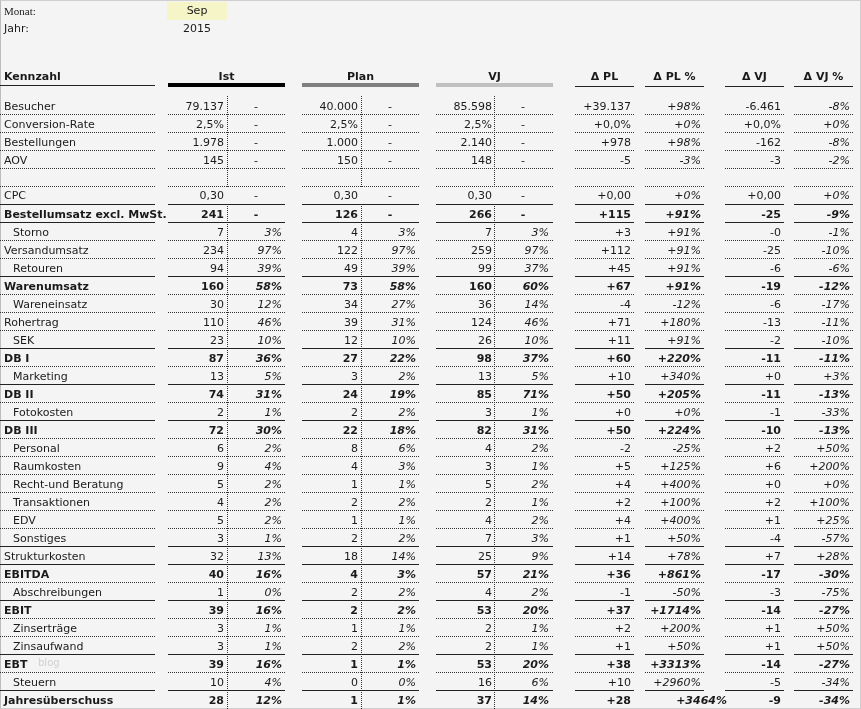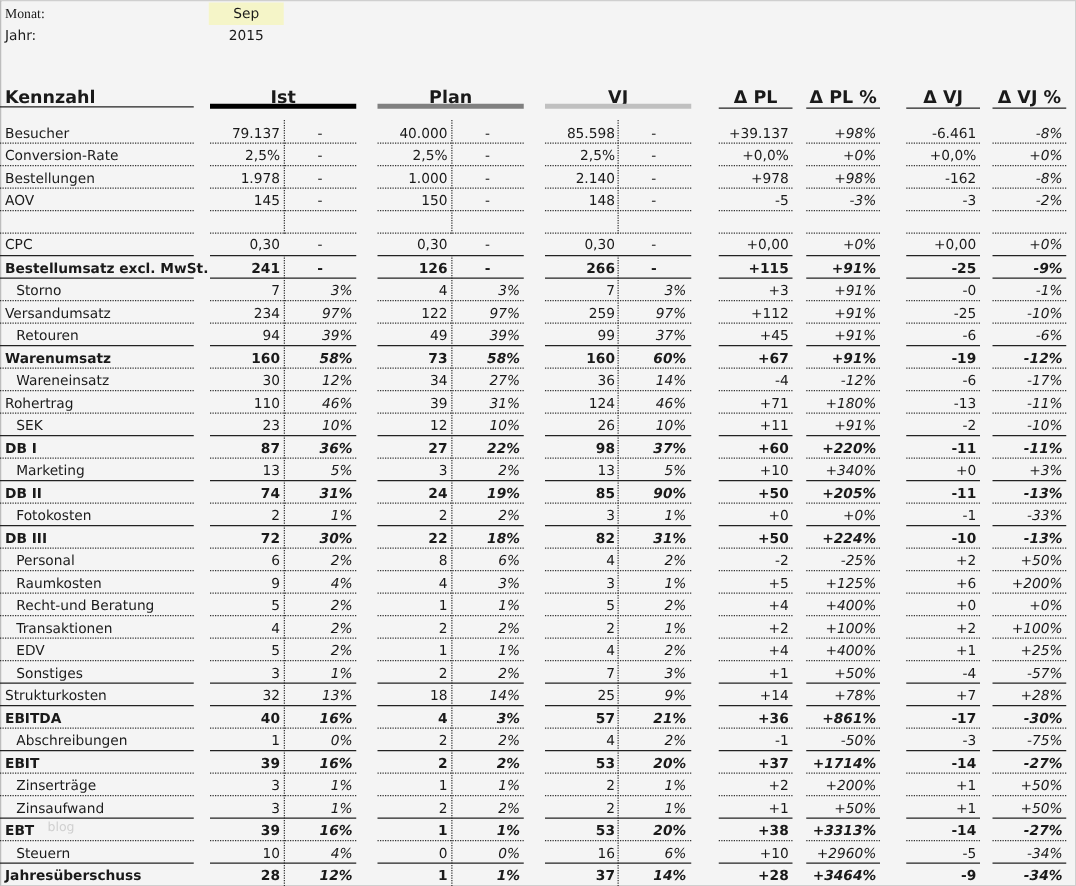--- a/index.html
+++ b/index.html
@@ -1,21 +1,21 @@
 <!DOCTYPE html>
 <html><head>
 <meta charset="utf-8">
 <style>
   html,body{margin:0;padding:0;}
   body{width:861px;height:709px;background:#f4f4f4;font-family:"DejaVu Sans","Liberation Sans",sans-serif;font-size:11px;color:#1a1a1a;position:relative;overflow:hidden;}
   .frame{position:absolute;left:0;top:0;width:859px;height:707px;border:1px solid #cfcfcf;border-left:1px solid #bdbdbd;}
   .meta{position:absolute;left:4px;}
   .metaval{position:absolute;text-align:center;width:60px;left:167px;}
   .hl{background:#f5f5c8;}
-  .hdr{position:absolute;top:70px;font-weight:bold;text-align:center;font-size:14px;}
+  .hdr{position:absolute;top:70px;font-weight:bold;text-align:center;font-size:11px;}
   .bar{position:absolute;}
   .row{position:absolute;left:0;width:861px;height:18px;}
   .cell{position:absolute;top:3px;height:14px;line-height:14px;white-space:nowrap;}
   .lbl{left:4px;}
   .lbl.ind{left:13px;}
   .num{text-align:right;}
   .pct{text-align:right;font-style:italic;}
   .dash{text-align:center;}
   .b .cell{font-weight:bold;}
   .dot{position:absolute;height:0;border-bottom:1px dotted #333;}
@@ -385,21 +385,21 @@
     <div class="sol" style="left: 645px; width: 59px; top: 384px;"></div>
     <div class="sol" style="left: 725px; width: 59px; top: 384px;"></div>
     <div class="sol" style="left: 794px; width: 59px; top: 384px;"></div>
     <div class="row b" style="top: 385px;">
       <div class="cell lbl">DB II</div>
       <div class="cell num" style="left: 168px; width: 56px;">74</div>
       <div class="cell pct" style="left: 230px; width: 52px;">31%</div>
       <div class="cell num" style="left: 302px; width: 56px;">24</div>
       <div class="cell pct" style="left: 364px; width: 52px;">19%</div>
       <div class="cell num" style="left: 436px; width: 56px;">85</div>
-      <div class="cell pct" style="left: 497px; width: 52px;">90%</div>
+      <div class="cell pct" style="left: 497px; width: 52px;">71%</div>
       <div class="cell num" style="left: 575px; width: 56px;">+50</div>
       <div class="cell pct" style="left: 645px; width: 56px;">+205%</div>
       <div class="cell num" style="left: 725px; width: 56px;">-11</div>
       <div class="cell pct" style="left: 794px; width: 56px;">-13%</div>
     </div>
     <div class="dot" style="left: 0px; width: 155px; top: 402px;"></div>
     <div class="dot" style="left: 168px; width: 117px; top: 402px;"></div>
     <div class="dot" style="left: 302px; width: 117px; top: 402px;"></div>
     <div class="dot" style="left: 436px; width: 117px; top: 402px;"></div>
     <div class="dot" style="left: 575px; width: 59px; top: 402px;"></div>
@@ -744,19 +744,19 @@
     <div class="sol" style="left: 794px; width: 59px; top: 690px;"></div>
     <div class="row b" style="top: 691px;">
       <div class="cell lbl">Jahresüberschuss</div>
       <div class="cell num" style="left: 168px; width: 56px;">28</div>
       <div class="cell pct" style="left: 230px; width: 52px;">12%</div>
       <div class="cell num" style="left: 302px; width: 56px;">1</div>
       <div class="cell pct" style="left: 364px; width: 52px;">1%</div>
       <div class="cell num" style="left: 436px; width: 56px;">37</div>
       <div class="cell pct" style="left: 497px; width: 52px;">14%</div>
       <div class="cell num" style="left: 575px; width: 56px;">+28</div>
-      <div class="cell pct" style="left: 645px; width: 56px; text-align: right;">+3464%</div>
+      <div class="cell pct" style="left: 671px; width: 56px; text-align: right;">+3464%</div>
       <div class="cell num" style="left: 725px; width: 56px;">-9</div>
       <div class="cell pct" style="left: 794px; width: 56px;">-34%</div>
     </div>
   </div>
 
 <div class="wm" style="left:38px;top:657px;">blog</div>
 
 </body></html>

